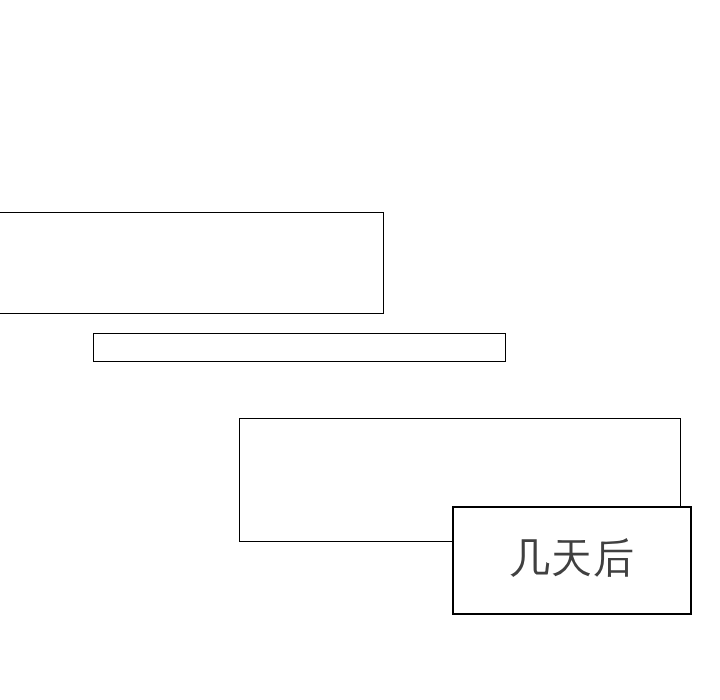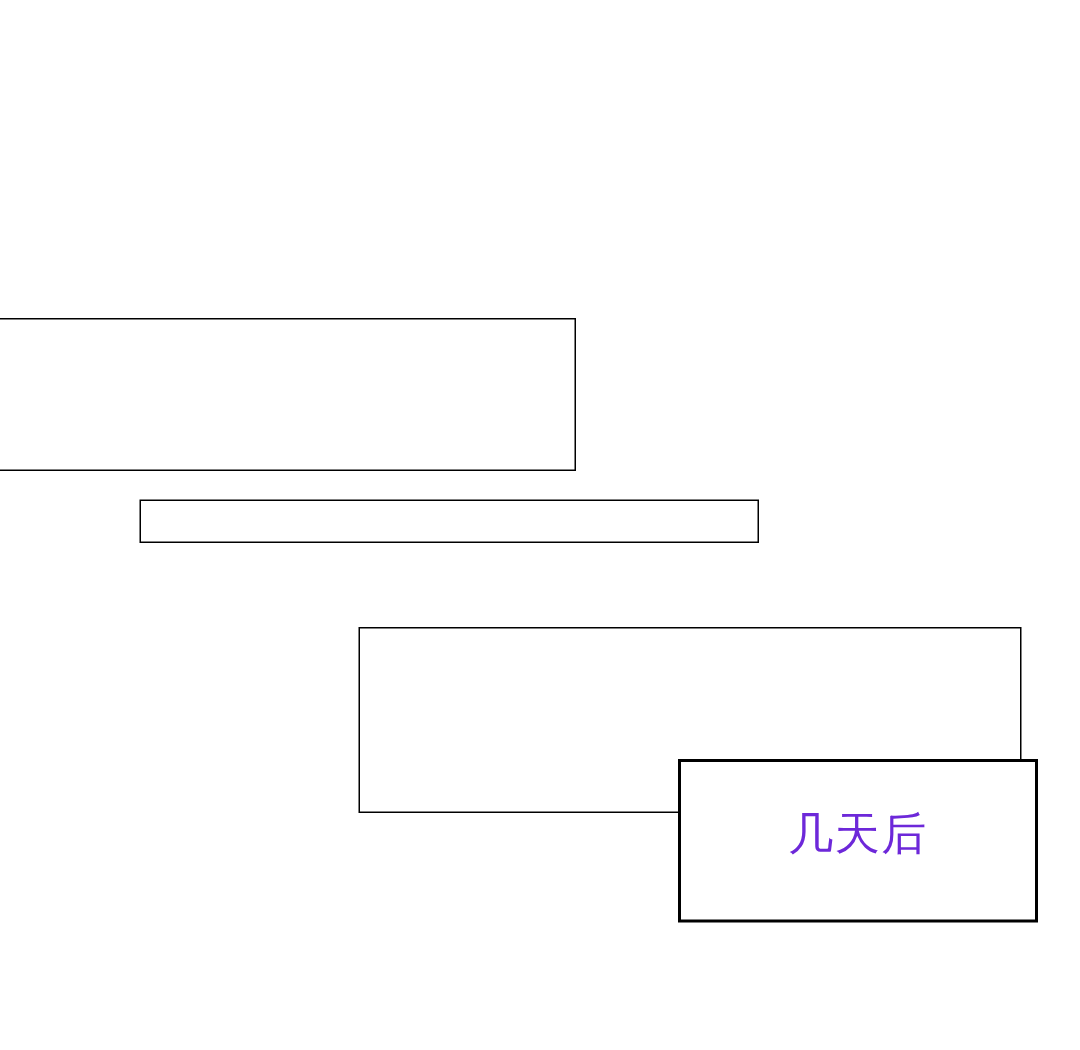--- a/index.html
+++ b/index.html
@@ -49,27 +49,27 @@
     width: 240px;
     height: 109px;
     border: 2px solid #000000;
     z-index: 5;
     display: flex;
     align-items: center;
     justify-content: center;
   }
   .caption-text {
     display: block;
-    font-size: 30px;
+    font-size: 41px;
     line-height: 1;
-    color: #6d28d9;
+    color: #404040;
     letter-spacing: 1px;
     white-space: nowrap;
     transform: translateY(-2px);
-    font-family: Liberation Mono, monospace;
+    font-family: Liberation Sans, sans-serif;
   }
 </style>
 </head>
 <body>
 
 <div id="canvas">
 
   <div class="panel-box" id="box-1">
     <span class="caption-text"></span>
   </div>

